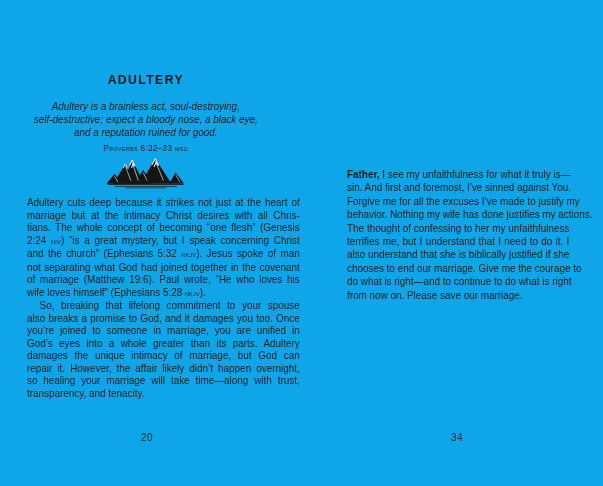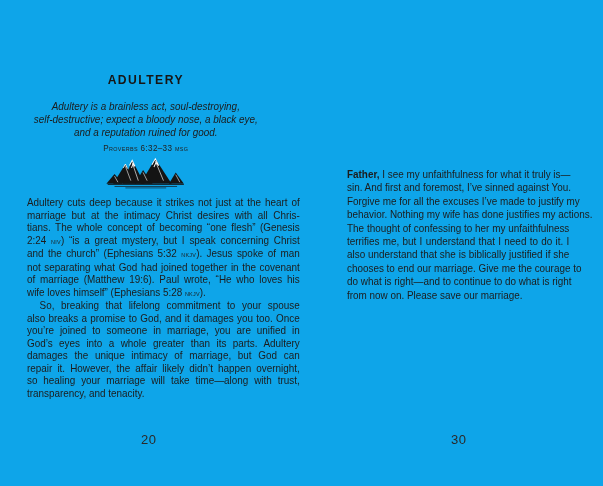--- a/index.html
+++ b/index.html
@@ -51,21 +51,21 @@
   .right-body{
     left:347px;top:168px;width:247px;
     transform:scaleX(0.9);transform-origin:0 0;
   }
   .right-body .line{line-height:13.4px;}
   .body-text b{font-weight:bold;}
   .sc{font-variant:small-caps;font-size:.78em;letter-spacing:.3px;}
   
   .pagenum{
     position:absolute;top:432px;
-    font-size:13px;color:#2a2a2a;letter-spacing:.5px;
+    font-size:10px;color:#2a2a2a;letter-spacing:.5px;
   }
   .pn-left{left:141px;}
   .pn-right{left:451px;}
 </style>
 </head>
 <body>
 
 <div class="spread">
 
   <section class="page">
@@ -132,16 +132,16 @@
         <div class="line">sin. And first and foremost, I’ve sinned against You.</div>
         <div class="line">Forgive me for all the excuses I’ve made to justify my</div>
         <div class="line">behavior. Nothing my wife has done justifies my actions.</div>
         <div class="line">The thought of confessing to her my unfaithfulness</div>
         <div class="line">terrifies me, but I understand that I need to do it. I</div>
         <div class="line">also understand that she is biblically justified if she</div>
         <div class="line">chooses to end our marriage. Give me the courage to</div>
         <div class="line">do what is right—and to continue to do what is right</div>
         <div class="line last">from now on. Please save our marriage.</div>
       </div>
-    <div class="pagenum pn-right">30</div>
+    <div class="pagenum pn-right">34</div>
   </section>
 
 </div>
 
 </body></html>

